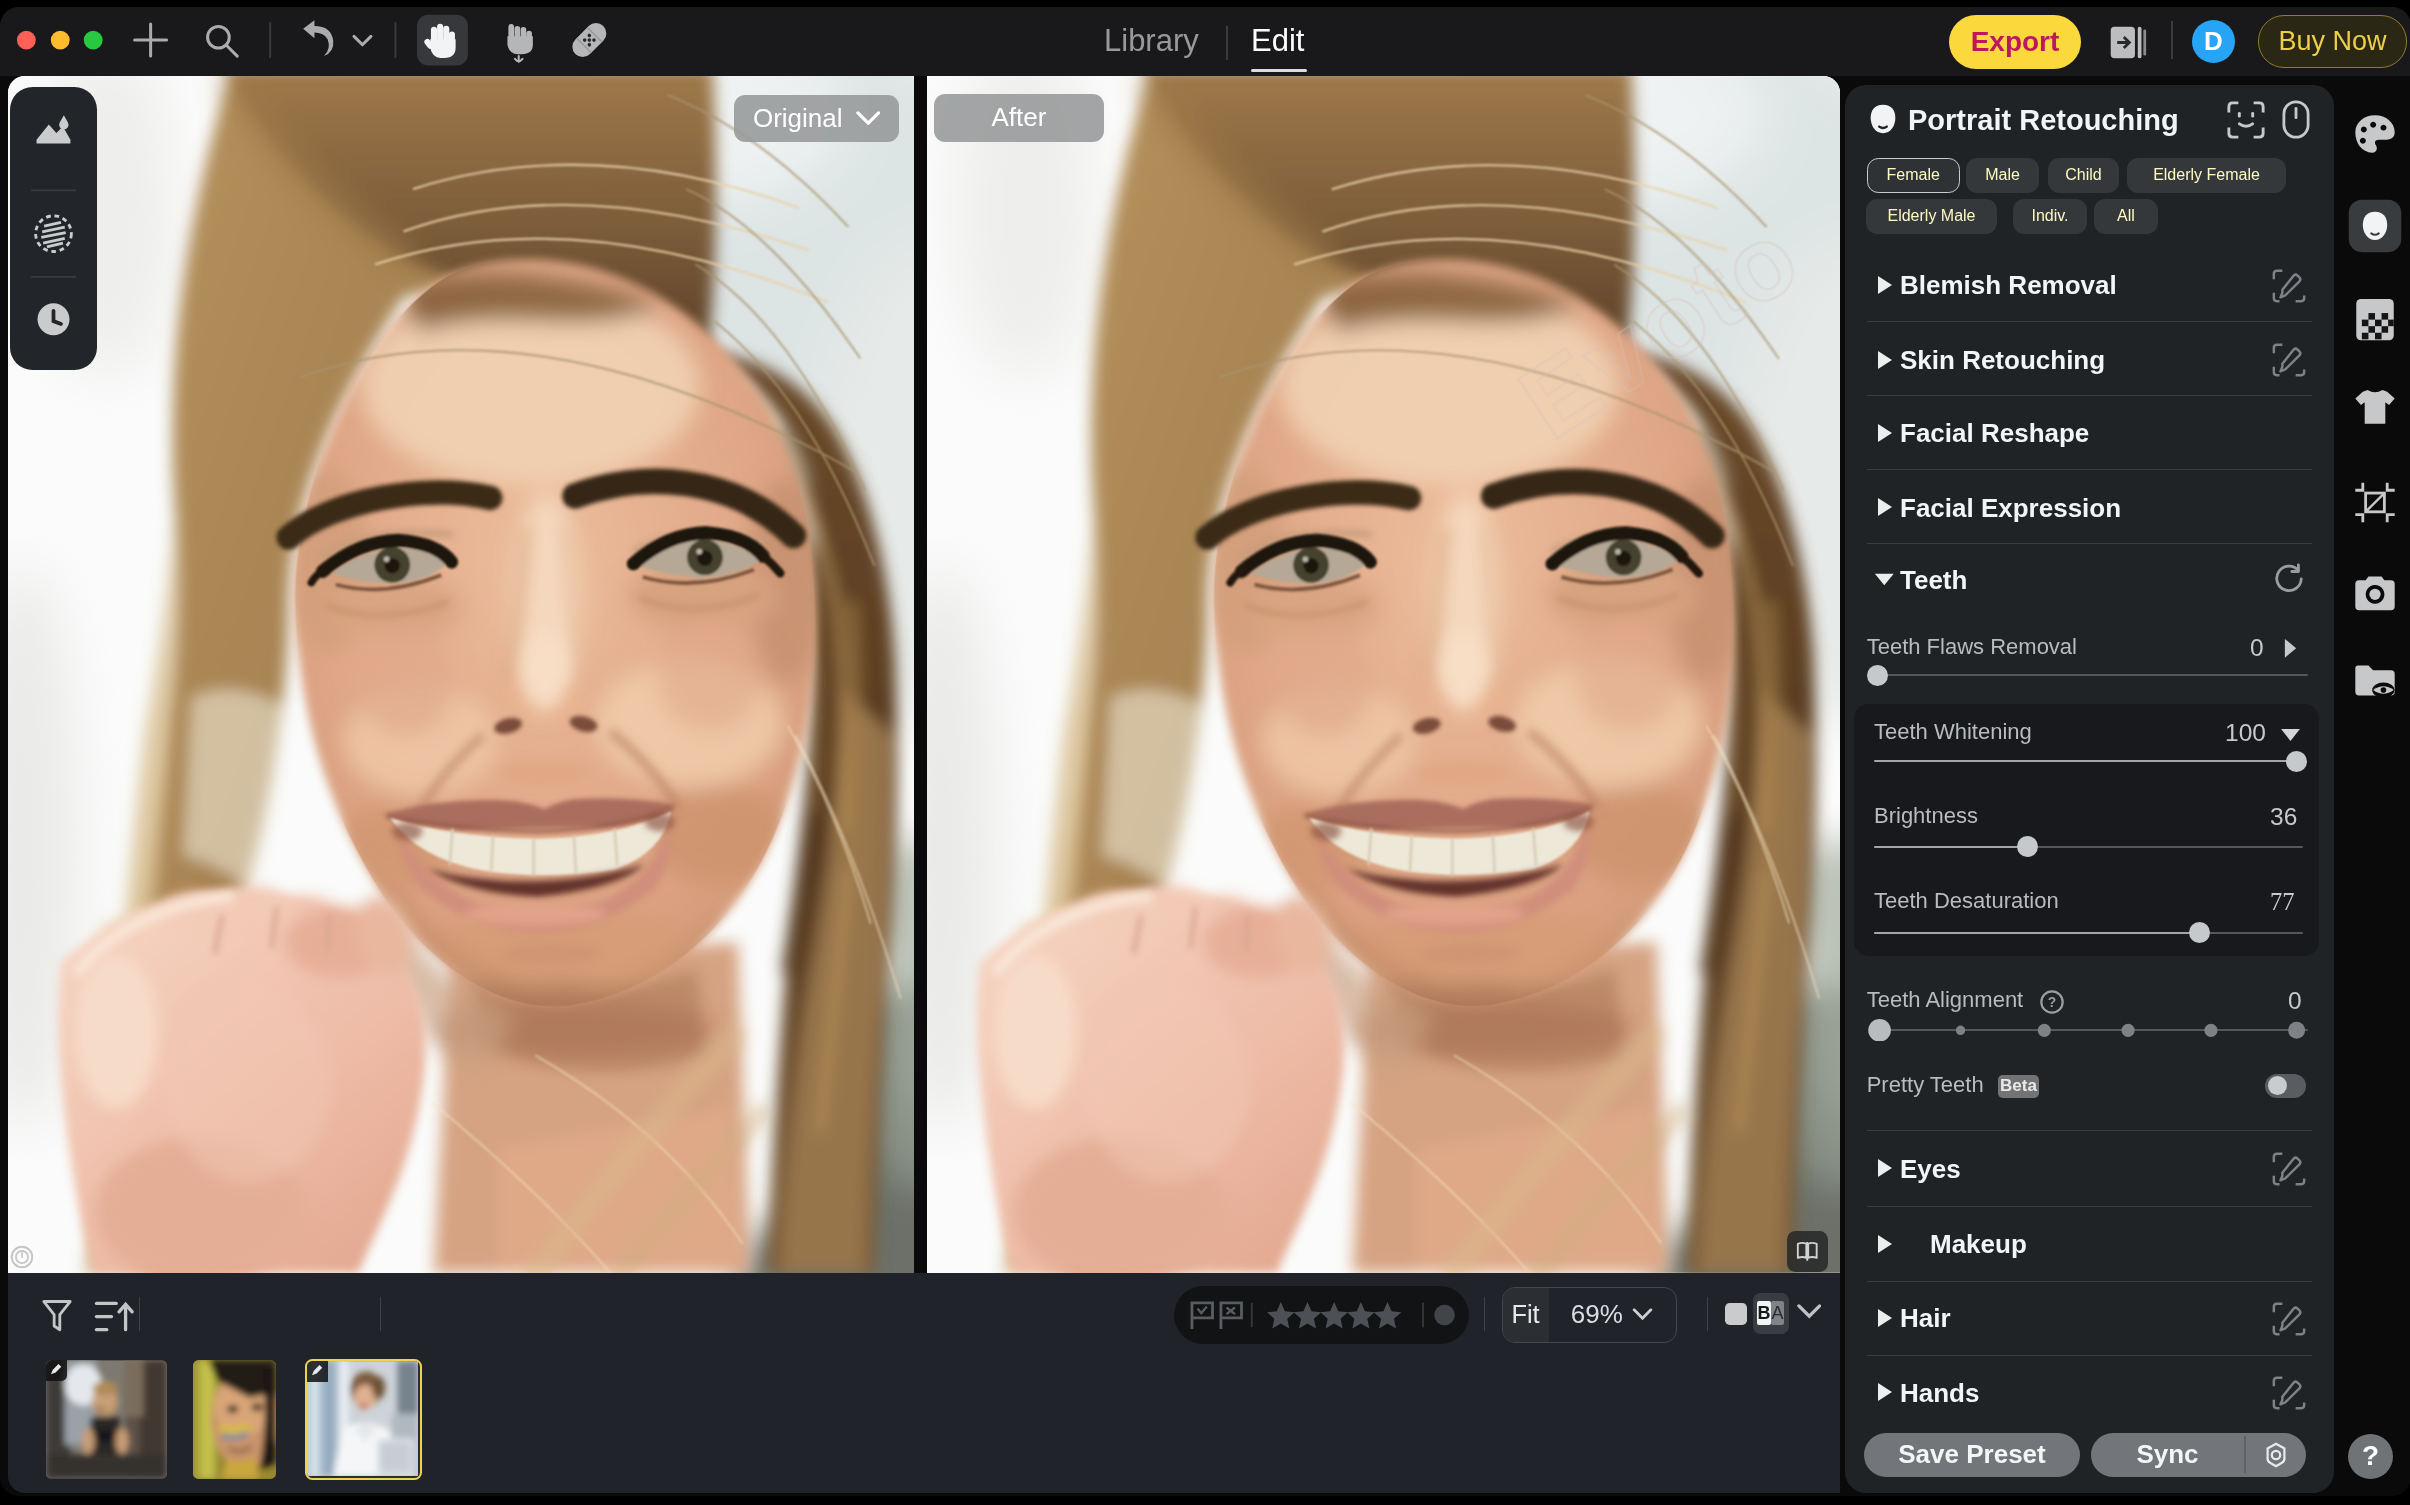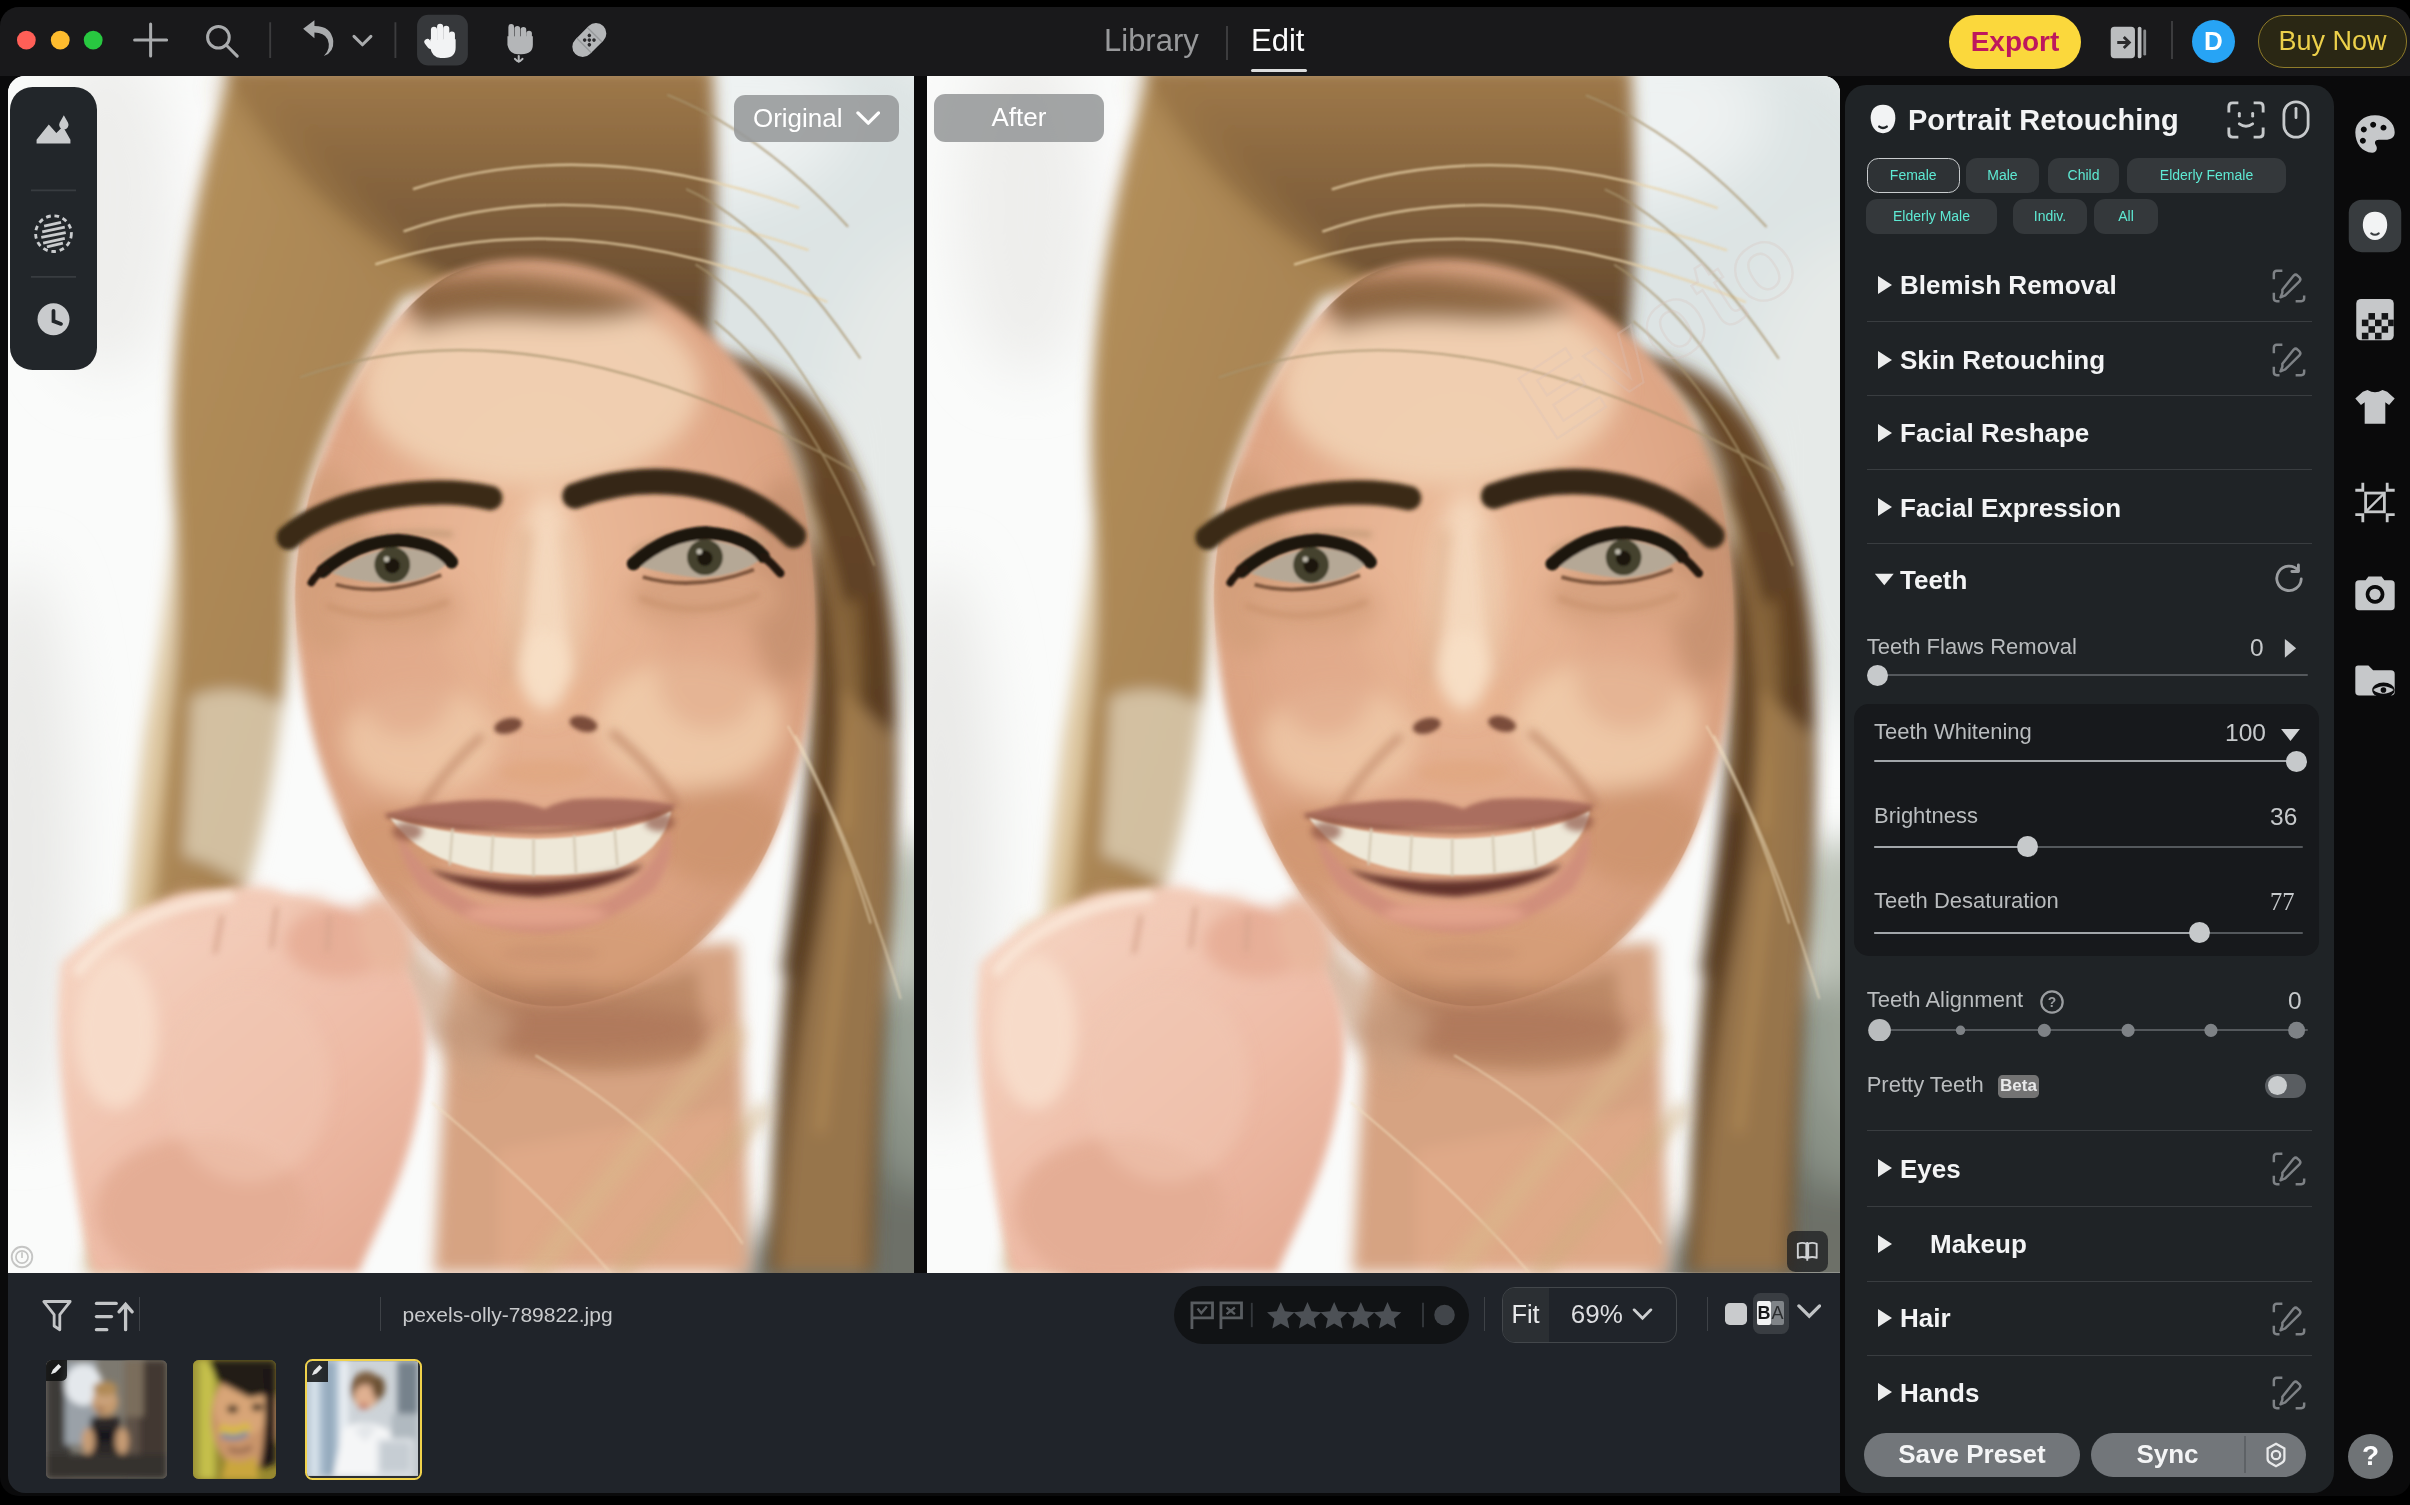--- a/index.html
+++ b/index.html
@@ -6,21 +6,21 @@
 #win{position:absolute;left:0;top:6.6px;width:2411px;height:1489px;background:#0a0a0b;border-radius:19px;overflow:hidden;}
 #topbar{position:absolute;left:0;top:0;width:2411px;height:69px;background:#19191b;}
 .abs{position:absolute;}
 #paneL{position:absolute;left:7.5px;top:69px;width:906px;height:1197px;background:#fff;border-top-left-radius:17px;overflow:hidden;}
 #paneR{position:absolute;left:927px;top:69px;width:913px;height:1197px;background:#fff;border-top-right-radius:17px;overflow:hidden;}
 #bottombar{position:absolute;left:7.5px;top:1266px;width:1832px;height:220px;background:#20242a;border-bottom-left-radius:17px;}
 #panel{position:absolute;left:1845px;top:78px;width:489px;height:1408px;background:#1f2326;border-radius:21px;}
 .ttl{color:#f3f4f5;font-weight:bold;font-size:26px;}
 .lbl{color:#b9bcbe;font-size:22px;}
 .sep{position:absolute;left:21.7px;width:445px;height:0.9px;background:#393d40;}
-.tag{position:absolute;height:35px;border-radius:11.3px;background:#34383b;color:#5eead4;font-size:14px;white-space:nowrap;display:flex;align-items:center;justify-content:center;}
+.tag{position:absolute;height:35px;border-radius:11.3px;background:#34383b;color:#fef9c3;font-size:16px;white-space:nowrap;display:flex;align-items:center;justify-content:center;}
 .chev{position:absolute;width:0;height:0;border-left:14px solid #eceded;border-top:9px solid transparent;border-bottom:9px solid transparent;}
 .track{position:absolute;height:2.8px;background:#54585c;border-radius:1.9px;}
 .fill{position:absolute;height:2.8px;background:#a2a6aa;border-radius:1.9px;}
 .knob{position:absolute;width:21px;height:21px;border-radius:50%;background:#c6c9cb;}
 .num{position:absolute;color:#c6c9cb;font-size:24.5px;}
 </style></head>
 <body>
 <svg width="0" height="0" style="position:absolute">
     <defs>
 <filter id="b1" x="-60%" y="-60%" width="220%" height="220%">
@@ -367,21 +367,20 @@
 <path d="M8,8 L36,8 L25,22 L25,38 L19,34 L19,22 Z" fill="none" stroke="#c3c5c7" stroke-width="3" stroke-linejoin="round"></path>
 <g stroke="#c3c5c7" stroke-width="3.5" stroke-linecap="round">
 <line x1="64" y1="10" x2="85" y2="10"></line>
           <line x1="64" y1="24" x2="80" y2="24"></line>
           <line x1="64" y1="38" x2="75" y2="38"></line>
 <path d="M95,38 L95,12 M88,19 L95,11 L102,19" fill="none"></path>
 </g>
 </svg>
 <div class="abs" style="left:131px;top:24.5px;width:1.9px;height:34px;background:#3e4247;"></div>
 <div class="abs" style="left:372px;top:24.5px;width:1.9px;height:34px;background:#3e4247;"></div>
-<div class="abs" style="left:395px;top:0;height:85px;display:flex;align-items:center;color:#c8cacc;font-size:21px;">pexels-olly-789822.jpg</div>
 <div class="abs" style="left:1166px;top:13px;width:295px;height:58px;border-radius:29px;background:#111315;"></div>
 <svg class="abs" style="left:1166px;top:13px" width="295" height="58" viewBox="0 0 313 62">
 <g fill="#595d61">
 <path d="M18,18 L40,18 L40,34 L18,34 Z M18,18 L18,46" stroke="#595d61" stroke-width="3" fill="none"></path>
 <path d="M24,24 L28,29 L34,22" stroke="#595d61" stroke-width="2.5" fill="none"></path>
 <path d="M49,18 L71,18 L71,34 L49,34 Z M49,18 L49,46" stroke="#595d61" stroke-width="3" fill="none"></path>
 <path d="M55,23 L64,30 M64,23 L55,30" stroke="#595d61" stroke-width="2.5"></path>
 </g>
 <line x1="82" y1="18" x2="82" y2="44" stroke="#34383c" stroke-width="2"></line>
 <g fill="#4d5156" transform="translate(113,31) scale(0.92) translate(-113,-31)">

